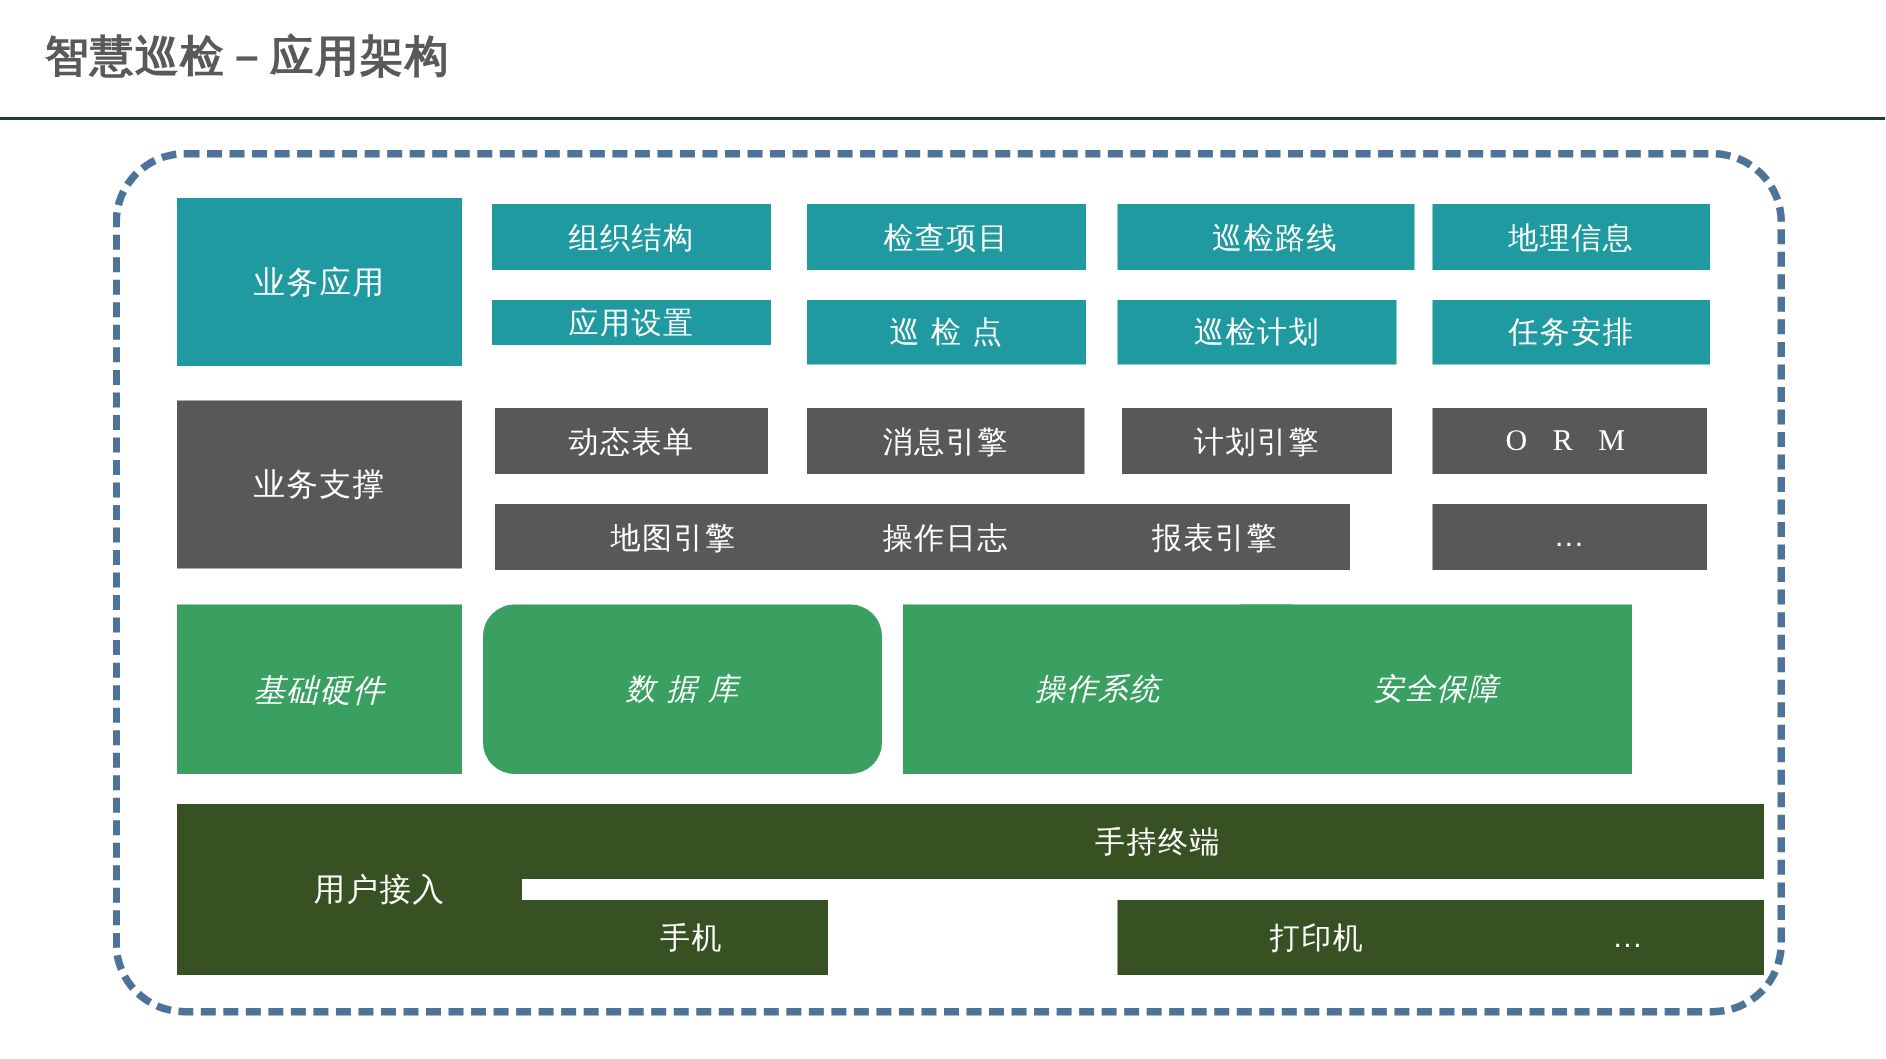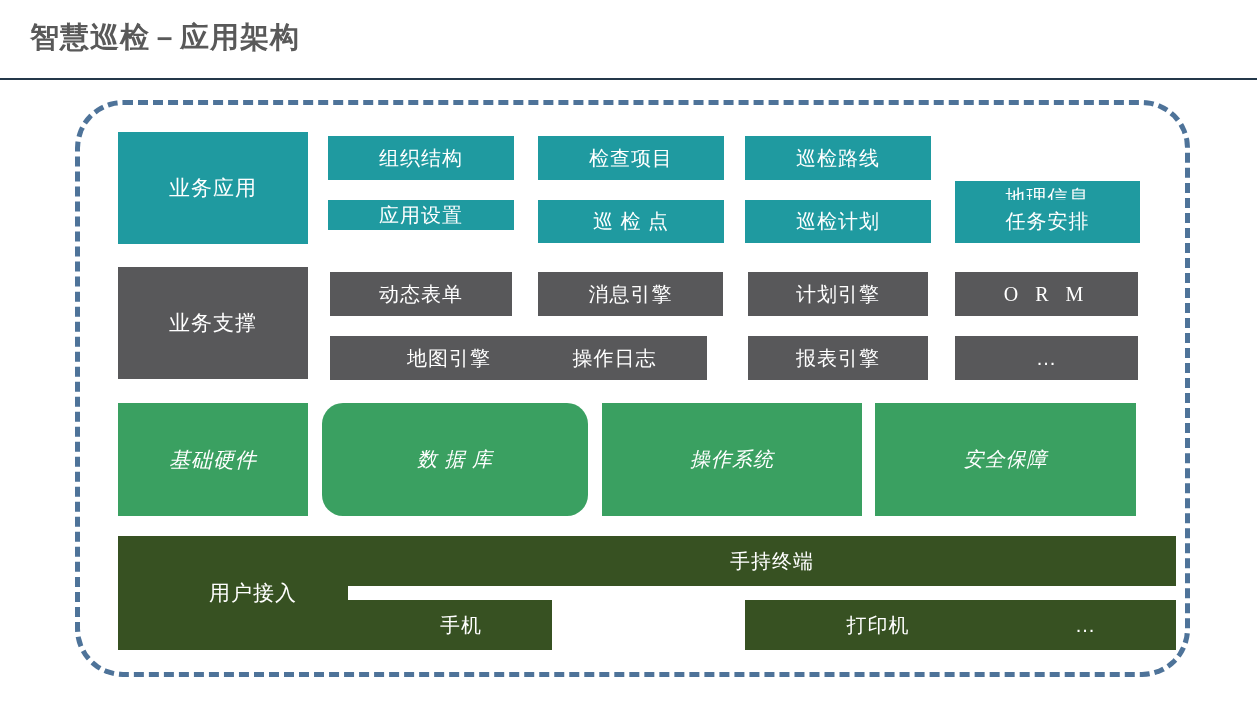--- a/index.html
+++ b/index.html
@@ -65,41 +65,41 @@
 <div class="page">
 
   <div class="page-title">智慧巡检－应用架构</div>
   <div class="title-rule"></div>
 
   <div class="arch-frame"></div>
 
   <div class="cell label teal" style="left:118px; top:132px; width:190px; height:112px;">业务应用</div>
   <div class="cell teal" style="left:328px; top:136px; width:186px; height:44px;">组织结构</div>
   <div class="cell teal" style="left:538px; top:136px; width:186px; height:44px;">检查项目</div>
-  <div class="cell teal" style="left:745px; top:136px; width:186px; height:44px;">巡检路线</div>
-  <div class="cell teal" style="left:955px; top:136px; width:185px; height:32px;margin-top:45px;">地理信息</div>
+  <div class="cell teal" style="left:745px; top:136px; width:186px; height:44px;padding-left:12px;">巡检路线</div>
+  <div class="cell teal" style="left:955px; top:136px; width:185px; height:44px;">地理信息</div>
   <div class="cell teal" style="left:328px; top:200px; width:186px; height:30px;">应用设置</div>
   <div class="cell teal" style="left:538px; top:200px; width:186px; height:43px;">巡 检 点</div>
   <div class="cell teal" style="left:745px; top:200px; width:186px; height:43px;">巡检计划</div>
   <div class="cell teal" style="left:955px; top:200px; width:185px; height:43px;">任务安排</div>
 
   <div class="cell label gray" style="left:118px; top:267px; width:190px; height:112px;">业务支撑</div>
   <div class="cell gray" style="left:330px; top:272px; width:182px; height:44px;">动态表单</div>
   <div class="cell gray" style="left:538px; top:272px; width:185px; height:44px;">消息引擎</div>
   <div class="cell gray" style="left:748px; top:272px; width:180px; height:44px;">计划引擎</div>
   <div class="cell gray serif" style="left:955px; top:272px; width:183px; height:44px;">O R M</div>
   <div class="cell gray" style="left:330px; top:336px; width:182px; height:44px;padding-left:28px;">地图引擎</div>
-  <div class="cell gray" style="left:522px; top:336px; width:185px; height:44px;">操作日志</div>
-  <div class="cell gray" style="left:748px; top:336px; width:180px; height:44px;">报表引擎</div>
+  <div class="cell gray" style="left:538px; top:336px; width:185px; height:44px;">操作日志</div>
+  <div class="cell gray" style="left:720px; top:336px; width:180px; height:44px;">报表引擎</div>
   <div class="cell gray" style="left:955px; top:336px; width:183px; height:44px;">...</div>
 
   <div class="cell label green" style="left:118px; top:403px; width:190px; height:113px;">基础硬件</div>
   <div class="cell green" style="left:322px; top:403px; width:266px; height:113px;border-radius:21px;">数 据 库</div>
   <div class="cell green" style="left:602px; top:403px; width:260px; height:113px;">操作系统</div>
-  <div class="cell green" style="left:875px; top:403px; width:261px; height:113px;">安全保障</div>
+  <div class="cell green" style="left:827px; top:403px; width:261px; height:113px;">安全保障</div>
 
   <div class="cell label darkgreen" style="left:118px; top:536px; width:190px; height:114px;">用户接入</div>
   <div class="cell darkgreen" style="left:328px; top:536px; width:808px; height:50px;">手持终端</div>
   <div class="cell darkgreen" style="left:330px; top:600px; width:182px; height:50px;">手机</div>
   <div class="cell darkgreen" style="left:745px; top:600px; width:186px; height:50px;">打印机</div>
   <div class="cell darkgreen" style="left:955px; top:600px; width:181px; height:50px;">...</div>
 
 </div>
 
 </body></html>

